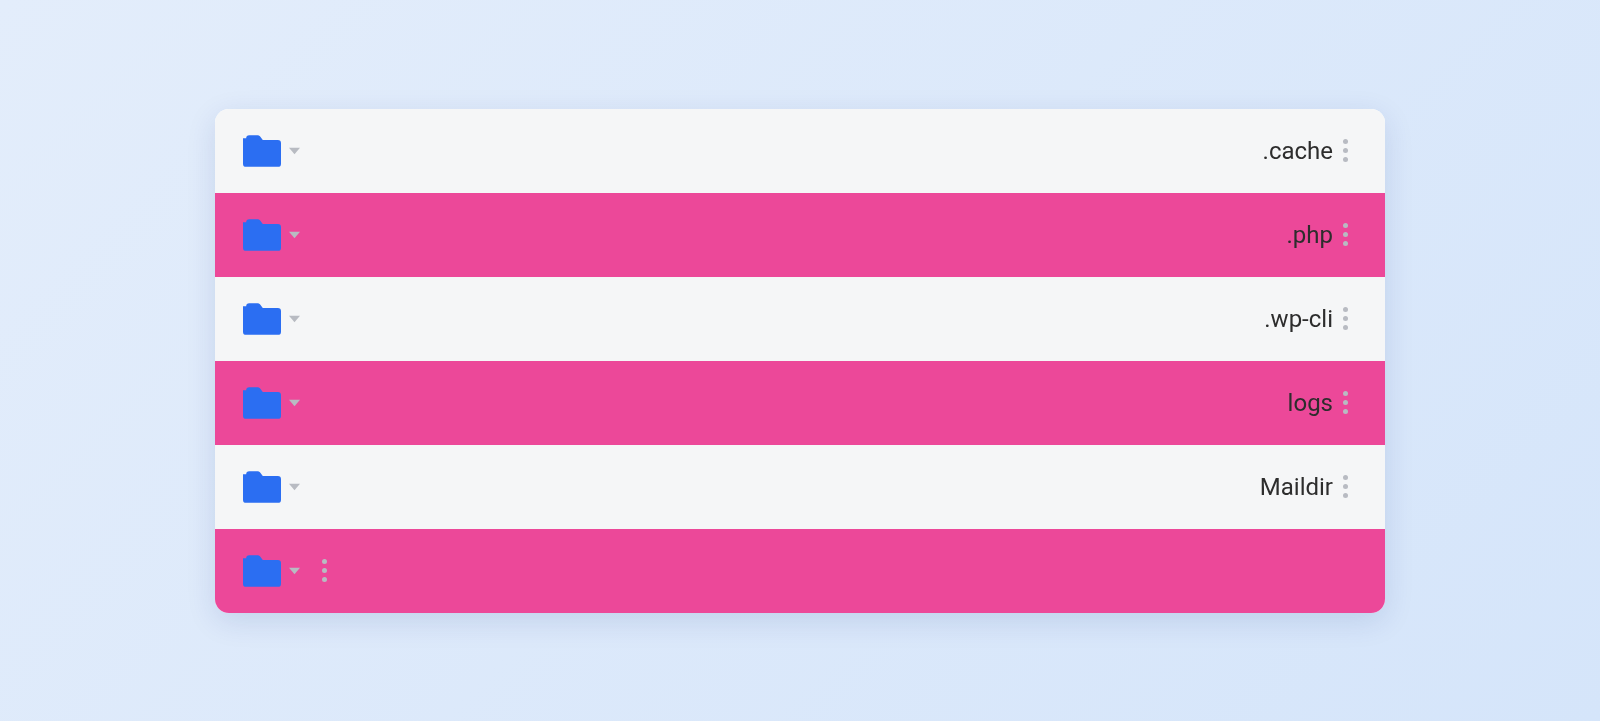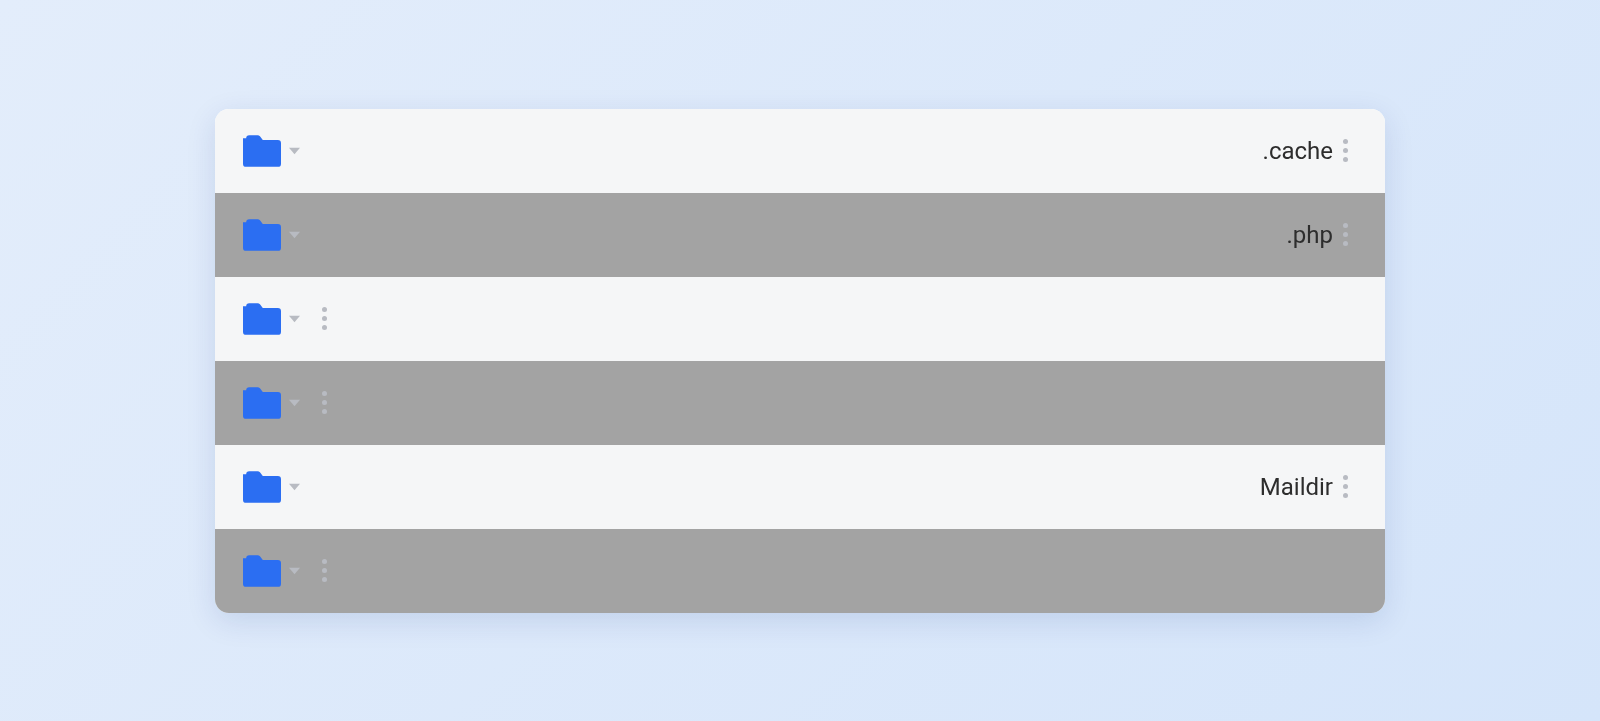--- a/index.html
+++ b/index.html
@@ -26,21 +26,21 @@
     .file-row {
       display: flex;
       align-items: center;
       padding: 22px 28px;
       height: 84px;
     }
     .file-row.shaded {
       background: #f5f6f7;
     }
     .file-row.plain {
-      background: #a3a3a3;
+      background: #ec4899;
     }
     .folder-icon {
       width: 38px;
       height: 34px;
       flex-shrink: 0;
     }
     .folder-icon svg {
       width: 100%;
       height: 100%;
       display: block;
@@ -136,40 +136,42 @@
     <span class="folder-icon">
       <svg viewBox="0 0 24 20">
           <path fill="#2b6ef2" d="M2 2a2 2 0 0 1 2-2h5.2a2 2 0 0 1 1.5.7L12.5 3H22a2 2 0 0 1 2 2v13a2 2 0 0 1-2 2H2a2 2 0 0 1-2-2V2z"></path>
         </svg>
     </span>
     <span class="caret">
       <svg viewBox="0 0 10 6">
           <path fill="#b8bbc2" d="M0 0h10L5 6z"></path>
         </svg>
     </span>
+    <span class="folder-name">.wp-cli</span>
     <span class="kebab">
       <span class="kebab-col">
           <span class="dot"></span>
           <span class="dot"></span>
           <span class="dot"></span>
         </span>
     </span>
   </div>
 
   <div class="file-row plain">
     <span class="folder-icon">
       <svg viewBox="0 0 24 20">
           <path fill="#2b6ef2" d="M2 2a2 2 0 0 1 2-2h5.2a2 2 0 0 1 1.5.7L12.5 3H22a2 2 0 0 1 2 2v13a2 2 0 0 1-2 2H2a2 2 0 0 1-2-2V2z"></path>
         </svg>
     </span>
     <span class="caret">
       <svg viewBox="0 0 10 6">
           <path fill="#b8bbc2" d="M0 0h10L5 6z"></path>
         </svg>
     </span>
+    <span class="folder-name">logs</span>
     <span class="kebab">
       <span class="kebab-col">
           <span class="dot"></span>
           <span class="dot"></span>
           <span class="dot"></span>
         </span>
     </span>
   </div>
 
   <div class="file-row shaded">

